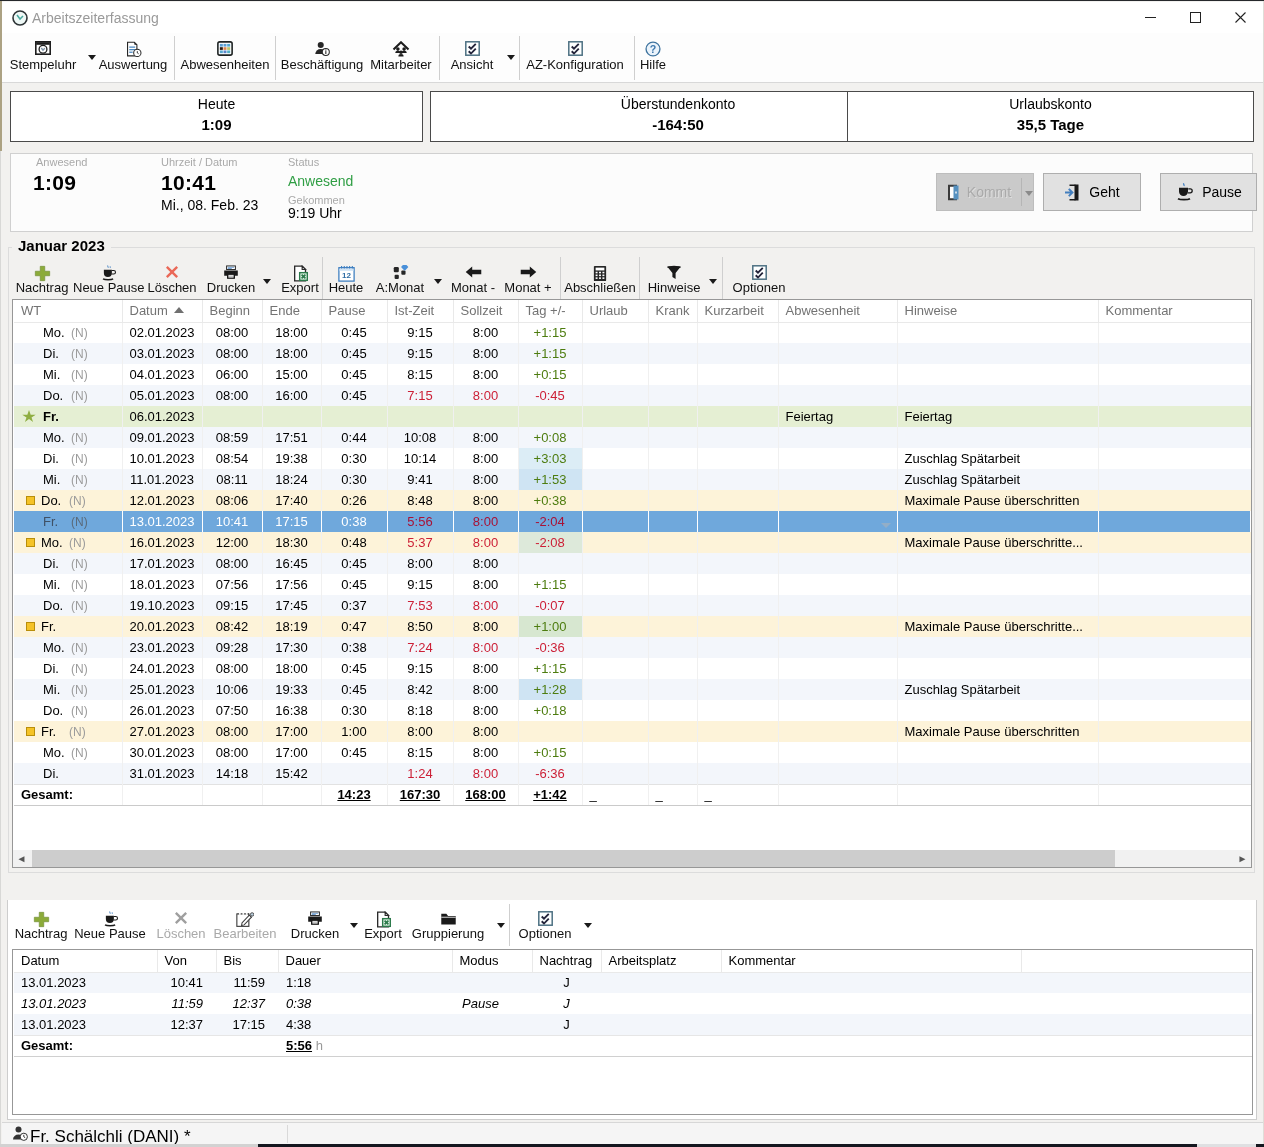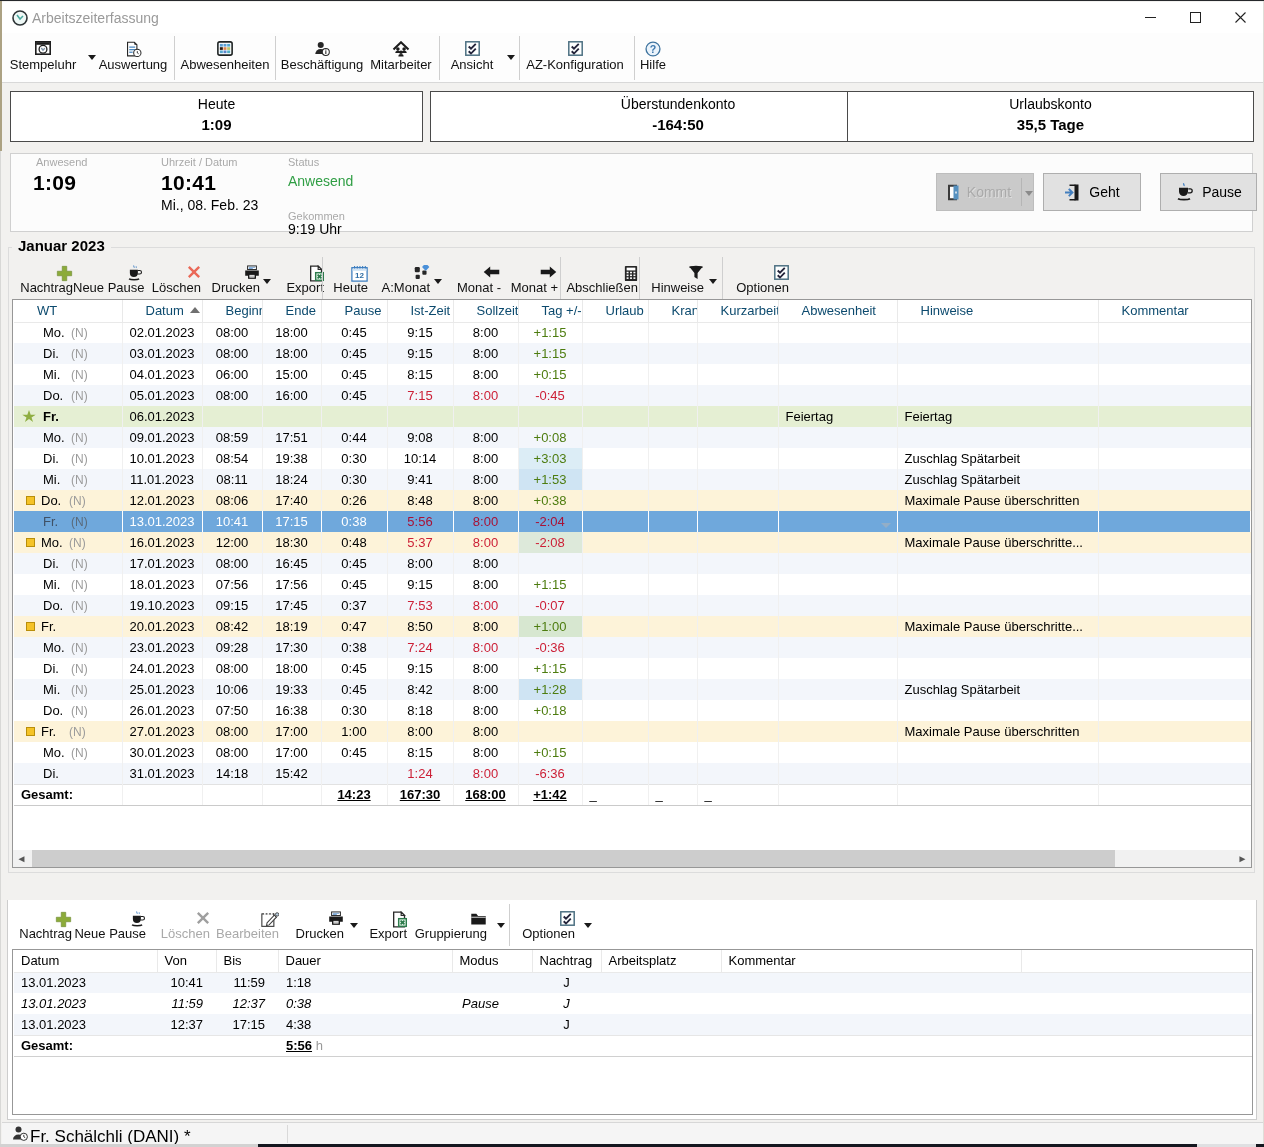--- a/index.html
+++ b/index.html
@@ -17,31 +17,31 @@
 .vsep1{position:absolute;top:3px;width:1px;height:44px;background:#cfcfcf}
 .ibox{position:absolute;top:90px;height:51px;background:#fff;border:1px solid #4a4a4a;text-align:center;font-size:14px;color:#000}
 .ibox .l1{margin-top:5px;line-height:14px}
 .ibox .l2{margin-top:7px;font-weight:bold;font-size:15px;line-height:14px}
 #spanel{position:absolute;left:10px;top:152px;width:1243px;height:79px;background:#fcfcfc;border:1px solid #d0d0d0}
 .glab{font-size:11px;line-height:11px;color:#a9a9a9;display:block}
 .bigv{font-size:21px;line-height:15px;font-weight:bold;color:#000;letter-spacing:0.3px}
 .btn{position:absolute;top:19px;height:38px;background:#e1e1e1;border:1px solid #aeaeae;font-size:14px;color:#000}
 #fs1{position:absolute;left:8px;top:246px;width:1247px;height:626px;border:1px solid #dcdcdc}
 #fs1 .legend{position:absolute;left:3px;top:-11px;background:#f2f1ef;padding:0 6px;font-size:15px;font-weight:bold;color:#000}
-.t2b{position:absolute;text-align:right;font-size:13px;color:#111}
+.t2b{position:absolute;text-align:center;font-size:13px;color:#111}
 .t2b .lab{position:absolute;bottom:4px;left:0;right:0;white-space:nowrap}
 .t2b .ico{position:absolute;top:6px;left:0;right:0;height:21px}
 .t2b.dis{color:#a9a9a9}
 .dar{position:absolute;line-height:0}
 .darr{display:inline-block;width:0;height:0;border-left:4.5px solid transparent;border-right:4.5px solid transparent;border-top:5px solid #1a1a1a}
 table{border-collapse:collapse;table-layout:fixed}
 #grid1{position:absolute;left:12px;top:298px;width:1240px;height:569px;border:1px solid #979797;background:#fff}
 #mt{position:absolute;left:1px;top:0;width:1237px;background:#fff;font-size:13px}
 #mt td,#mt th{padding:0;overflow:hidden;white-space:nowrap}
-#mt th{font-weight:normal;text-align:left;padding-left:23px;height:22px;border-right:1px solid #e9e9e9;border-bottom:1px solid #e9e9e9;color:#0c4a6e}
+#mt th{font-weight:normal;text-align:left;padding-left:7px;height:22px;border-right:1px solid #e9e9e9;border-bottom:1px solid #e9e9e9;color:#737373}
 #mt td{text-align:center;height:21px;border-right:1px solid rgba(90,90,90,0.09)}
 #mt td.l{text-align:left;padding-left:7px}
 #mt tr.rs td{border-right:1px solid #fff}
 #mt td:last-child,#mt th:last-child{border-right:none}
 .rw{background:#fff}.ra{background:#f3f6fb}.rg{background:#e5efd3}.rc{background:#fdf3d9}
 .rs{background:#6fa8dc;color:#fff}
 .grn{color:#4d7c0f}.red{color:#cc1f36}.red2{color:#a81236}
 .gray{color:#9a9a9a}
 .star{display:inline-block;width:14px;height:13px;background:#8fae42;clip-path:polygon(50% 0%,62% 36%,98% 36%,68% 58%,79% 92%,50% 70%,21% 92%,32% 58%,2% 36%,38% 36%);vertical-align:-2px;margin-left:1px}
 .sq{display:inline-block;width:9px;height:9px;background:#f5c327;border:1px solid #b98e0a;vertical-align:0;margin-left:5px}
@@ -207,21 +207,21 @@
         <div class="bigv" style="margin-top:7px">1:09</div>
       </div>
   <div class="abs" style="left:150px;top:3px">
         <span class="glab">Uhrzeit / Datum</span>
         <div class="bigv" style="margin-top:7px">10:41</div>
         <div style="font-size:14px;line-height:14px;margin-top:8px">Mi., 08. Feb. 23</div>
       </div>
   <div class="abs" style="left:277px;top:3px">
         <span class="glab">Status</span>
         <div style="font-size:14px;line-height:14px;color:#2f9e44;margin-top:6px">Anwesend</div>
-        <div class="glab" style="margin-top:23px">Gekommen</div>
+        <div class="glab" style="margin-top:7px">Gekommen</div>
         <div style="font-size:14px;line-height:14px;margin-top:0px">9:19 Uhr</div>
       </div>
   <div class="btn" style="left:925px;width:98px;background:#cacaca;border-color:#bdbdbd">
     <div style="position:absolute;left:0;top:0;width:84px;height:36px;display:flex;align-items:center;justify-content:center">
       <svg width="13" height="17" viewBox="0 0 13 17">
             <path d="M10 1.8 H2 V15.2 H10" stroke="#3a3a3a" stroke-width="2" fill="#fdfdfd"></path>
             <rect x="6.5" y="1.5" width="5" height="14" fill="#5590bf"></rect>
             <rect x="8.2" y="7.5" width="1.6" height="2" fill="#e8eef4"></rect>
           </svg>
       <span style="margin-left:7px;color:#a9a9a9;text-shadow:1px 1px 0 #dedede">Kommt</span>
@@ -477,21 +477,21 @@
             <td class="l">Feiertag</td>
             <td class="l">Feiertag</td>
             <td></td>
           </tr>
 <tr class="ra">
             <td class="l wtc"><span class="wtt">Mo.</span><span class="nn">(N)</span></td>
             <td>09.01.2023</td>
             <td>08:59</td>
             <td>17:51</td>
             <td>0:44</td>
-            <td class="">9:08</td>
+            <td class="">10:08</td>
             <td class="">8:00</td>
             <td class="grn">+0:08</td>
             <td></td>
             <td></td>
             <td></td>
             <td class="l"></td>
             <td class="l"></td>
             <td></td>
           </tr>
 <tr class="rw">

